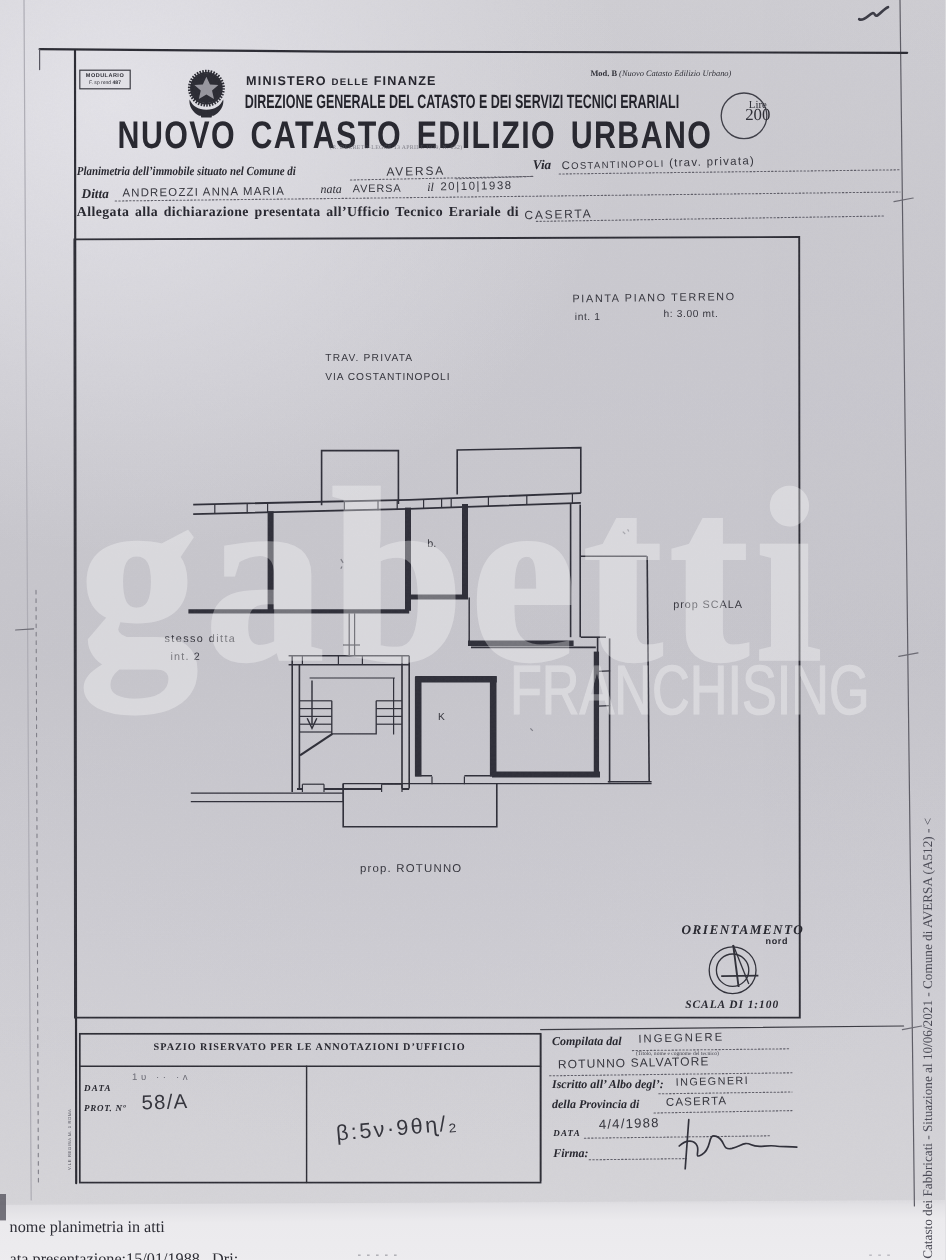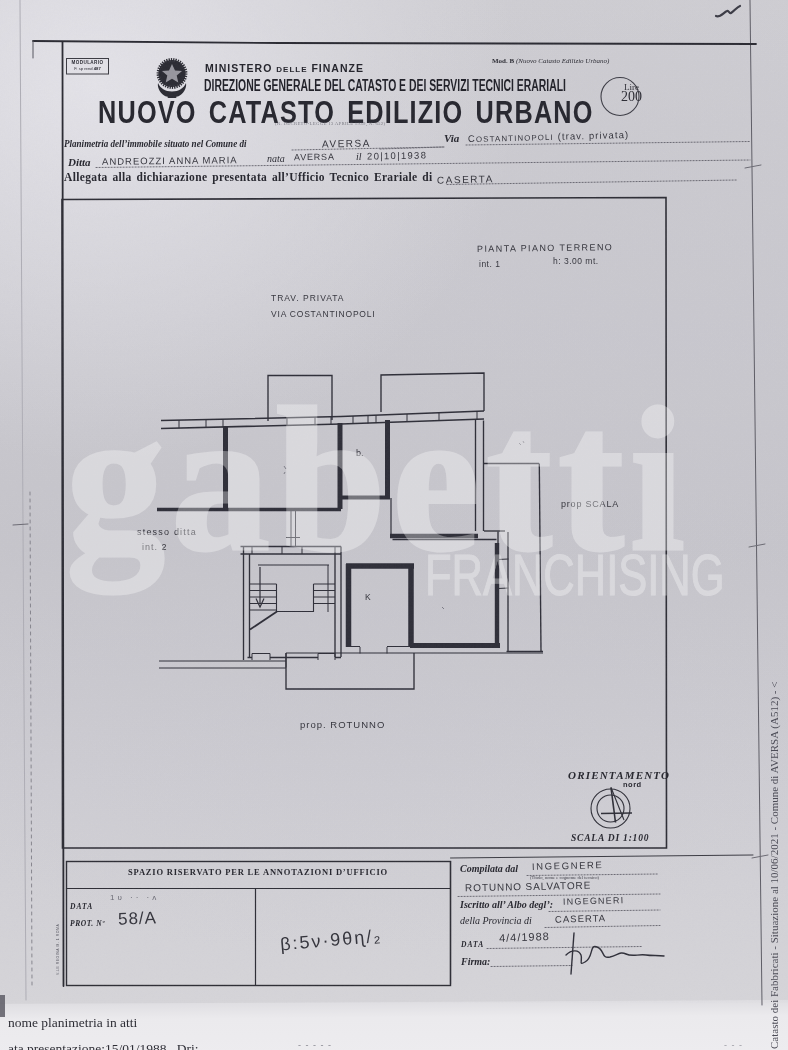--- a/index.html
+++ b/index.html
@@ -311,37 +311,37 @@
   <div class="abs hw" style="left:271px;top:293px;font-size:8.5px;letter-spacing:1px;">TRAV. PRIVATA</div>
   <div class="abs hw" style="left:271px;top:309px;font-size:8.5px;letter-spacing:.8px;text-align:right;">VIA COSTANTINOPOLI</div>
   <div class="abs hw" style="left:561px;top:499px;font-size:9px;letter-spacing:.8px;">prop SCALA</div>
   <div class="abs hw" style="left:137px;top:527px;font-size:9px;letter-spacing:1.2px;">stesso ditta</div>
   <div class="abs hw" style="left:142px;top:542px;font-size:9px;letter-spacing:1px;">int. 2</div>
   <div class="abs hw" style="left:300px;top:719px;font-size:9.5px;letter-spacing:1px;">prop. ROTUNNO</div>
   <div class="abs hw" style="left:356px;top:448px;font-size:9px;">b.</div>
   <div class="abs hw" style="left:365px;top:592px;font-size:8.5px;">K</div>
 
   <div class="abs serif" style="left:568px;top:769px;font-size:11px;font-style:italic;font-weight:bold;letter-spacing:1.2px;color:#26262e;">ORIENTAMENTO</div>
-  <div class="abs" style="left:623px;top:780px;font-size:7.5px;font-weight:bold;color:#26262e;letter-spacing:.5px;">nord</div>
+  <div class="abs" style="left:638px;top:780px;font-size:7.5px;font-weight:bold;color:#26262e;letter-spacing:.5px;">nord</div>
   <div class="abs serif" style="left:571px;top:833px;font-size:9.5px;font-style:italic;font-weight:bold;letter-spacing:.8px;color:#26262e;">SCALA DI 1:100</div>
 
   <div class="abs serif" style="left:66px;top:867px;width:384px;text-align:center;font-size:8.5px;font-weight:bold;letter-spacing:.8px;color:#26262e;">SPAZIO RISERVATO PER LE ANNOTAZIONI D’UFFICIO</div>
   <div class="abs serif" style="left:70px;top:902px;font-size:7.5px;font-style:italic;font-weight:bold;letter-spacing:1px;color:#26262e;">DATA</div>
   <div class="abs serif" style="left:70px;top:919px;font-size:7.5px;font-style:italic;font-weight:bold;letter-spacing:.6px;color:#26262e;">PROT. Nº</div>
   <div class="abs hw" style="left:110px;top:893px;font-size:8px;color:#6a6a74;letter-spacing:3px;">1υ ·· ·ʌ</div>
   <div class="abs hw" style="left:118px;top:909px;font-size:17px;letter-spacing:1px;transform:rotate(-2deg);">58/A</div>
   <div class="abs hw" style="left:280px;top:930px;font-size:18px;letter-spacing:2px;transform:rotate(-5deg);color:#33333b;">β:5ν·9θɳ/₂</div>
 
   <div class="abs serif" style="left:460px;top:863px;font-size:10px;font-style:italic;font-weight:bold;color:#26262e;">Compilata dal</div>
   <div class="abs hw" style="left:532px;top:860px;font-size:9.5px;letter-spacing:1.6px;transform:rotate(-1.5deg);">INGEGNERE</div>
   <div class="abs serif" style="left:530px;top:875px;font-size:4.6px;color:#3c3c46;">(Titolo, nome e cognome del tecnico)</div>
   <div class="abs hw" style="left:465px;top:881px;font-size:10px;letter-spacing:.9px;transform:rotate(-1.2deg);">ROTUNNO SALVATORE</div>
   <div class="abs serif" style="left:460px;top:899px;font-size:10px;font-style:italic;font-weight:bold;color:#26262e;">Iscritto all’ Albo degl’:</div>
   <div class="abs hw" style="left:563px;top:896px;font-size:9px;letter-spacing:1.2px;transform:rotate(-1.6deg);">INGEGNERI</div>
-  <div class="abs serif" style="left:460px;top:915px;font-size:10px;font-style:italic;font-weight:normal;color:#26262e;">della Provincia di</div>
+  <div class="abs serif" style="left:460px;top:915px;font-size:10px;font-style:italic;font-weight:bold;color:#26262e;">della Provincia di</div>
   <div class="abs hw" style="left:555px;top:913px;font-size:9.5px;letter-spacing:1px;transform:rotate(-1.6deg);">CASERTA</div>
   <div class="abs serif" style="left:461px;top:940px;font-size:7.5px;font-style:italic;font-weight:bold;letter-spacing:1px;color:#26262e;">DATA</div>
   <div class="abs hw" style="left:499px;top:931px;font-size:11px;letter-spacing:1px;transform:rotate(-2deg);">4/4/1988</div>
   <div class="abs serif" style="left:461px;top:956px;font-size:10px;font-style:italic;font-weight:bold;color:#26262e;">Firma:</div>
 
   <svg class="abs" style="left:560px;top:928px" width="110" height="50" viewBox="0 0 110 50">
     <g fill="none" stroke="#2f2f39" stroke-width="1.4" stroke-linecap="round">
       <path d="M14,5 L11,46"></path>
       <path d="M6,27 C12,21 19,22 21,27 C23,32 18,38 25,34 C34,29 29,16 37,19 C45,22 41,31 50,29 C58,27 60,23 66,26 C72,29 78,26 86,27 C92,28 98,27 104,28"></path>
     </g>

